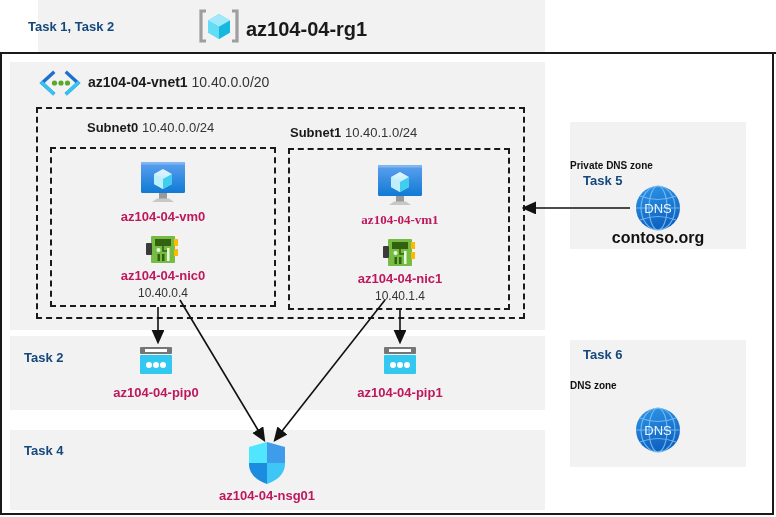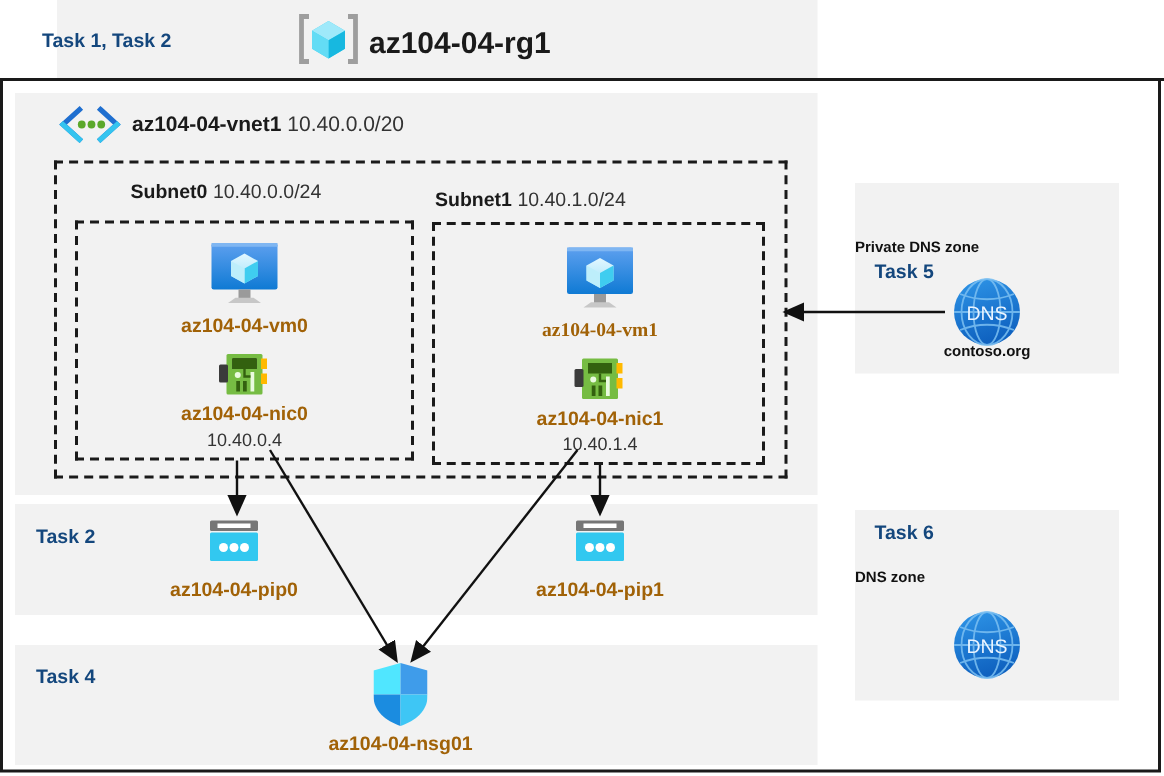--- a/index.html
+++ b/index.html
@@ -26,24 +26,24 @@
   .panel-task5{left:570px;top:122px;width:176px;height:127px;}
   .panel-task6{left:570px;top:340px;width:176px;height:127px;}
 
   .task-tag{font-size:13px;font-weight:bold;color:#14477d;text-align:right;}
 
   
   .hdr-title{font-size:20px;font-weight:bold;color:#1a1a1a;}
   .vnet-title{font-size:14px;color:#1a1a1a;}
   .vnet-title b{font-weight:bold;}
   .vnet-title span{font-weight:normal;color:#333;}
-  .node-name{font-size:13px;font-weight:bold;color:#a16207;text-align:center;white-space:nowrap;}
+  .node-name{font-size:13px;font-weight:bold;color:#be185d;text-align:center;white-space:nowrap;}
   .node-ip{font-size:12px;color:#333;text-align:center;white-space:nowrap;}
   .zone-title{font-size:10px;font-weight:bold;color:#111;text-align:left;white-space:nowrap;}
-  .zone-name{font-size:10px;font-weight:bold;color:#111;text-align:center;white-space:nowrap;}
+  .zone-name{font-size:16px;font-weight:bold;color:#111;text-align:center;white-space:nowrap;}
 
   
   .icon{display:block;}
 
   svg{display:block;overflow:visible;}
   .arrow-layer{left:0;top:0;width:776px;height:517px;pointer-events:none;}
 </style>
 </head>
 <body>
 

